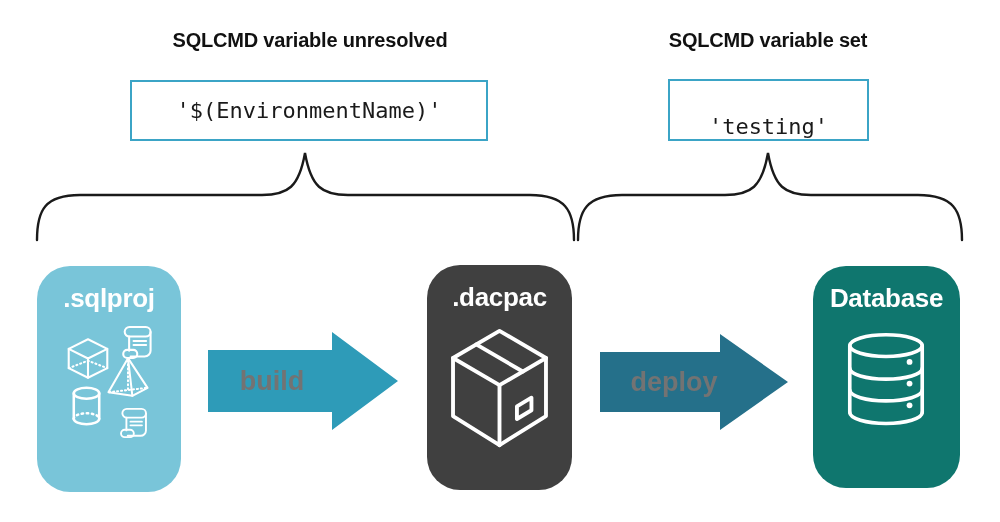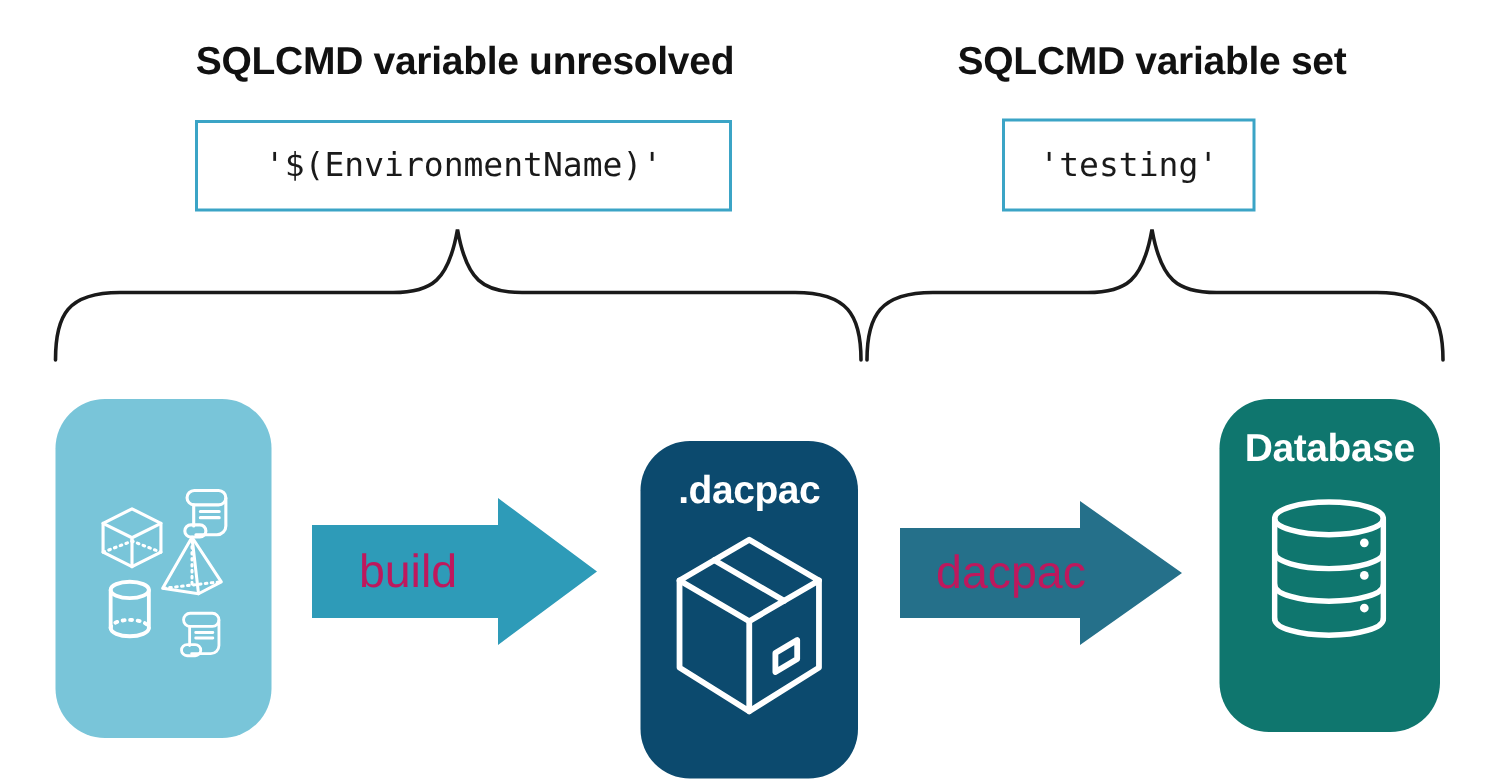--- a/index.html
+++ b/index.html
@@ -2,52 +2,52 @@
 <html><head>
 <meta charset="utf-8">
 <style>
   html,body{margin:0;padding:0;background:#fff;}
   .canvas{
     position:relative;width:1000px;height:522px;background:#fff;overflow:hidden;
     font-family:"Liberation Sans",sans-serif;color:#111;
   }
   .heading{
     position:absolute;top:24px;height:32px;line-height:32px;
-    font-size:26px;font-weight:700;text-align:center;color:#111;
+    font-size:20px;font-weight:700;text-align:center;color:#111;
     letter-spacing:-0.2px;white-space:nowrap;
   }
   #heading-unresolved{left:60px;width:500px;}
   #heading-set{left:518px;width:500px;}
   .codebox{
     position:absolute;border:2.5px solid #3BA4C6;background:#fff;
     display:flex;align-items:center;justify-content:center;box-sizing:border-box;
   }
   #codebox-unresolved{left:130px;top:80px;width:358px;height:61px;}
-  #codebox-set{left:668px;top:79px;width:169px;height:62px;}
+  #codebox-set{left:668px;top:79px;width:201px;height:62px;align-items:flex-end;}
   .code{
     font-family:"DejaVu Sans Mono","Liberation Mono",monospace;
     font-size:22px;color:#1a1a1a;white-space:pre;
   }
   .brace-layer{position:absolute;left:0;top:0;width:1000px;height:522px;pointer-events:none;}
   .stage{
     position:absolute;border-radius:33px;box-sizing:border-box;
   }
   #stage-sqlproj{left:37px;top:266px;width:144px;height:226px;background:#79C5D9;}
-  #stage-dacpac{left:427px;top:265px;width:145px;height:225px;background:#0c4a6e;margin-top:29px;}
+  #stage-dacpac{left:427px;top:265px;width:145px;height:225px;background:#404040;}
   #stage-database{left:813px;top:266px;width:147px;height:222px;background:#0f766e;}
   .stage-label{
     position:absolute;left:0;right:0;top:17px;text-align:center;
     font-size:26px;font-weight:700;color:#fff;letter-spacing:-0.3px;
   }
   .arrow-svg{position:absolute;}
   #arrow-build-svg{left:208px;top:331px;width:192px;height:100px;}
   #arrow-deploy-svg{left:598px;top:332px;width:192px;height:100px;}
   .arrow-label{
     position:absolute;transform:translate(-50%,-50%);
-    font-size:31px;font-weight:400;color:#be185d;white-space:nowrap;
+    font-size:27px;font-weight:700;color:#737373;white-space:nowrap;
   }
   #arrow-build-label{left:272px;top:381px;}
   #arrow-deploy-label{left:674px;top:382px;}
   .icon{position:absolute;}
   .icon path,.icon rect,.icon ellipse,.icon polygon{
     stroke:#fff;fill:none;stroke-width:2.8;stroke-linecap:round;stroke-linejoin:round;
   }
   .icon .thick{stroke-width:4;}
   .icon .dash{stroke-dasharray:1.5 4;}
   .icon .dot{fill:#fff;stroke:none;}
@@ -68,20 +68,21 @@
   </div>
 
   <svg class="brace-layer" viewBox="0 0 1000 522">
     <path d="M 37,240 C 37,210 45,195 80,195 L 262,195 C 288,195 299,187 305,153
              C 311,187 322,195 348,195 L 530,195 C 565,195 574,210 574,240" fill="none" stroke="#1a1a1a" stroke-width="2.4" stroke-linecap="round"></path>
     <path d="M 578,240 C 578,210 587,195 622,195 L 725,195 C 751,195 762,187 768,153
              C 774,187 785,195 811,195 L 918,195 C 953,195 962,210 962,240" fill="none" stroke="#1a1a1a" stroke-width="2.4" stroke-linecap="round"></path>
   </svg>
 
   <div class="stage" id="stage-sqlproj">
+    <div class="stage-label">.sqlproj</div>
 
     <svg class="icon" style="left:84px;top:58px;width:34px;height:37px" viewBox="0 0 46 50">
       <rect x="5" y="4" width="35" height="13" rx="6.5"></rect>
       <path d="M40 11v25a8 8 0 0 1-8 8H13"></path>
       <path d="M11 17v19"></path>
       <rect x="3" y="35" width="19" height="11" rx="5.5"></rect>
       <path d="M17 23h17M17 28.5h17"></path>
     </svg>
 
     <svg class="icon" style="left:28px;top:70px;width:46px;height:45px" viewBox="0 0 62 60">
@@ -125,21 +126,21 @@
       <path class="thick" d="M4 32 L4 92 L52 122 L52 60"></path>
       <path class="thick" d="M100 32 L100 92 L52 122"></path>
       <path class="thick" d="M28 18 L76 46"></path>
       <path class="thick" d="M70 82 l15 -9 l0 13 l-15 9 z"></path>
     </svg>
   </div>
 
   <svg class="arrow-svg" id="arrow-deploy-svg" viewBox="0 0 192 100">
     <polygon points="2,20 122,20 122,2 190,50 122,98 122,80 2,80" fill="#25708A"></polygon>
   </svg>
-  <div class="arrow-label" id="arrow-deploy-label">dacpac</div>
+  <div class="arrow-label" id="arrow-deploy-label">deploy</div>
 
   <div class="stage" id="stage-database">
     <div class="stage-label">Database</div>
 
     <svg class="icon" style="left:33px;top:66px;width:80px;height:96px" viewBox="0 0 88 106">
       <ellipse class="thick" cx="44" cy="15" rx="40" ry="12"></ellipse>
       <path class="thick" d="M4 15 V89 M84 15 V89"></path>
       <path class="thick" d="M4 89 A40 12 0 0 0 84 89"></path>
       <path class="thick" d="M4 40 A40 12 0 0 0 84 40"></path>
       <path class="thick" d="M4 64 A40 12 0 0 0 84 64"></path>

